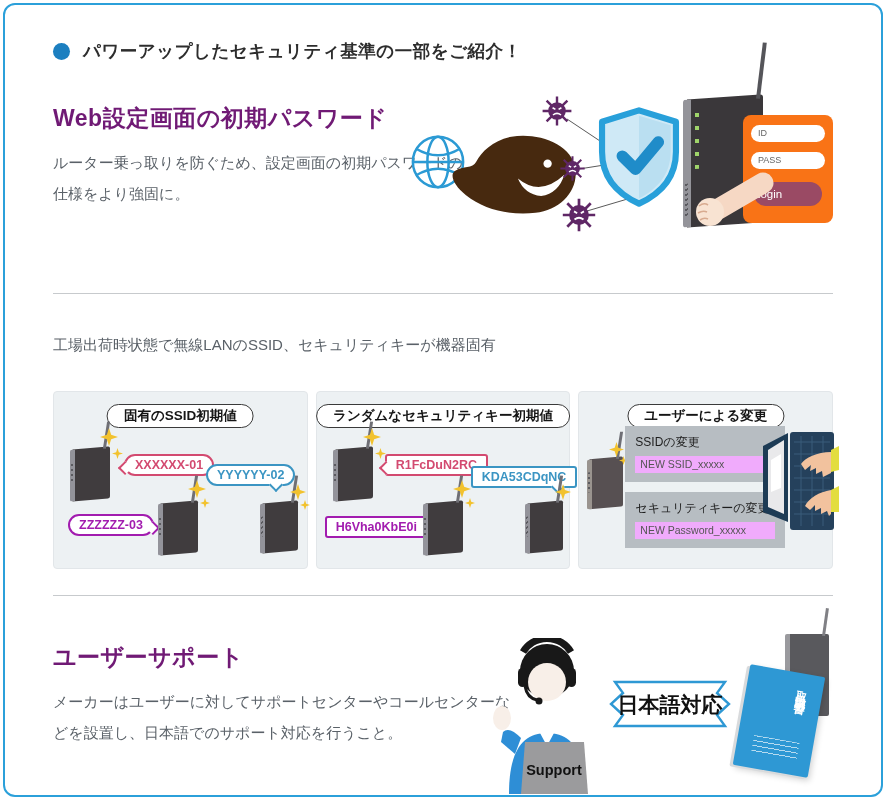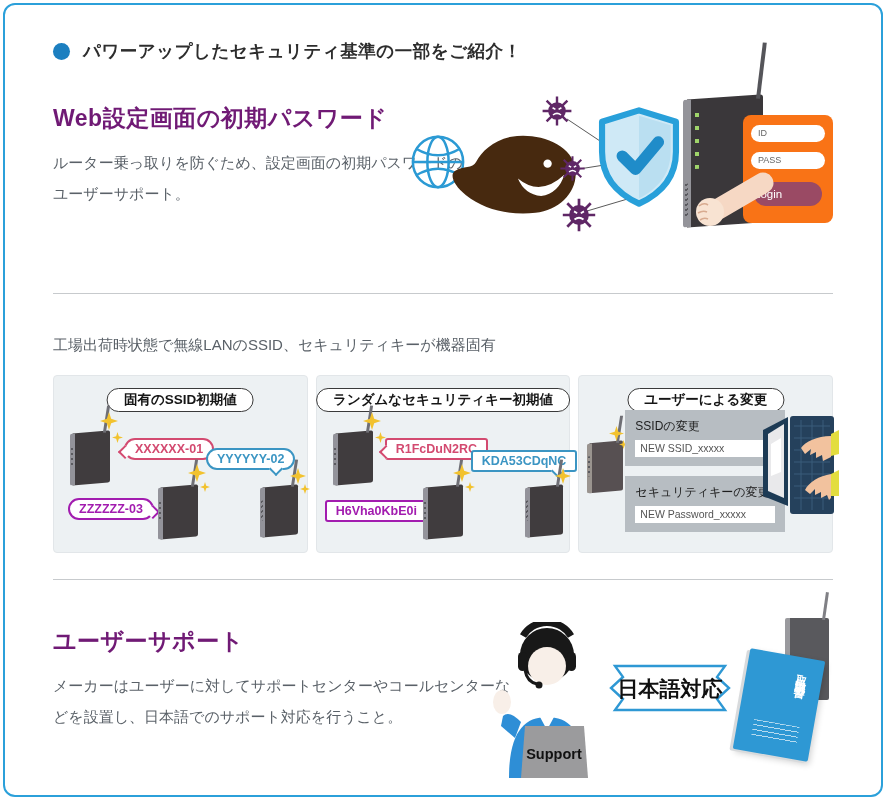--- a/index.html
+++ b/index.html
@@ -34,21 +34,21 @@
   .rt1 .led{position:absolute;left:4px;top:14px;width:4px;height:56px;background:repeating-linear-gradient(to bottom,#9fd46a 0 4px,transparent 4px 13px)}
   .rt1 .vent{position:absolute;left:-6px;bottom:10px;width:3px;height:34px;background:repeating-linear-gradient(to bottom,#5b5b60 0 2px,transparent 2px 5px)}
 
   .login{position:absolute;left:334px;top:26px;width:90px;height:108px;background:#f97316;border-radius:8px}
   .login .fld{margin:10px 8px 0;height:17px;background:#fff;border-radius:9px;font-size:9px;color:#666;line-height:17px;padding-left:7px}
   .login .btn{margin:13px 11px 0;height:24px;background:#9a4a64;border-radius:12px;color:#fff;font-size:11.5px;text-align:left;line-height:24px}
   .illus1 .arm{position:absolute;left:282px;top:76px;width:96px;height:64px}
 
   
   .sec2{margin-top:36px}
-  .panels{display:flex;gap:8px;margin-top:14px}
+  .panels{display:flex;gap:8px;margin-top:30px}
   .panel{position:relative;flex:1;height:178px;background:#edf1f3;border:1px solid #e2e6e9;border-radius:4px}
   .pill{position:absolute;top:12px;left:50%;transform:translateX(-50%);height:24px;background:#fff;border:1.5px solid #3a3a3a;border-radius:13px;font-size:13.5px;font-weight:bold;color:#151515;line-height:21px;text-align:center;white-space:nowrap;padding:0 16px}
 
   .rt{position:absolute;background:#403c3e;border-left:5px solid #93939a;border-radius:2px;transform:skewY(-5deg)}
   .rt::after{content:"";position:absolute;right:8%;top:-25px;width:2.5px;height:27px;background:#6f6f75;transform:rotate(9deg)}
   .rt::before{content:"";position:absolute;left:-4px;top:26%;width:2px;height:40%;background:repeating-linear-gradient(to bottom,#5b5b60 0 2px,transparent 2px 5px)}
   .rt.gray{background:#575052;border-left-color:#9a948f}
   .spk{position:absolute}
 
   .bubble{position:absolute;background:#fff;border:2px solid currentColor;font-weight:bold;font-size:12.5px;padding:2px 9px;white-space:nowrap}
@@ -56,21 +56,21 @@
   .bubble.rect{border-radius:3px}
   .pink{color:#d34a70}.blu{color:#3b95c3}.grn{color:#a21caf}
   .bubble::after{content:"";position:absolute;width:8px;height:8px;background:#fff;border-left:2px solid currentColor;border-bottom:2px solid currentColor}
   .tail-l::after{left:-6px;top:7px;transform:rotate(45deg)}
   .tail-r::after{right:-6px;top:7px;transform:rotate(225deg)}
   .tail-br::after{right:12px;bottom:-6px;transform:rotate(-45deg)}
 
   .callout{position:absolute;left:46px;width:160px;background:#b7bdc2;padding:8px 10px 9px}
   .callout::after{content:"";position:absolute;right:-9px;top:55%;border:9px solid transparent;border-left-color:#b7bdc2}
   .callout .cl{font-size:12px;font-weight:normal;color:#1d1d1d}
-  .callout .cv{margin-top:5px;height:17px;background:#ffffff;font-size:10.5px;color:#555;line-height:17px;padding-left:5px}
+  .callout .cv{margin-top:5px;height:17px;background:#f0abfc;font-size:10.5px;color:#555;line-height:17px;padding-left:5px}
   .panel .laptop{position:absolute;left:182px;top:36px;width:78px;height:106px}
 
   
   .sec3{position:relative;margin-top:46px;height:175px}
   .sec3 .txt{width:470px}
   .illus3{position:absolute;right:-4px;top:-8px;width:352px;height:168px}
   .illus3 .op{position:absolute;left:6px;top:4px;width:110px;height:158px}
   .illus3 .banner{position:absolute;left:118px;top:44px;width:134px;height:52px}
   .rt3{position:absolute;left:300px;top:0;width:44px;height:82px;background:#59595d;border-left:5px solid #9a9a9e;border-radius:2px}
   .rt3::after{content:"";position:absolute;right:3px;top:-26px;width:2.5px;height:28px;background:#808085;transform:rotate(8deg)}
@@ -86,21 +86,21 @@
   <div class="hd">
     <span class="dot"></span>
     <span class="t">パワーアップしたセキュリティ基準の一部をご紹介！</span>
   </div>
 
   <div class="sec1">
     <div class="txt">
       <h2>Web設定画面の初期パスワード</h2>
       <p class="body-txt">
         <span>ルーター乗っ取りを防ぐため、設定画面の初期パスワードの</span>
-        <span>ユーザーサポート。</span>
+        <span>仕様をより強固に。</span>
       </p>
     </div>
 
     <div class="illus1">
       <svg class="lines" viewBox="0 0 432 160">
         <g stroke="#5a5a5a" stroke-width="1">
           <line x1="158" y1="30" x2="206" y2="62"></line>
           <line x1="170" y1="80" x2="208" y2="74"></line>
           <line x1="178" y1="122" x2="232" y2="106"></line>
         </g>

